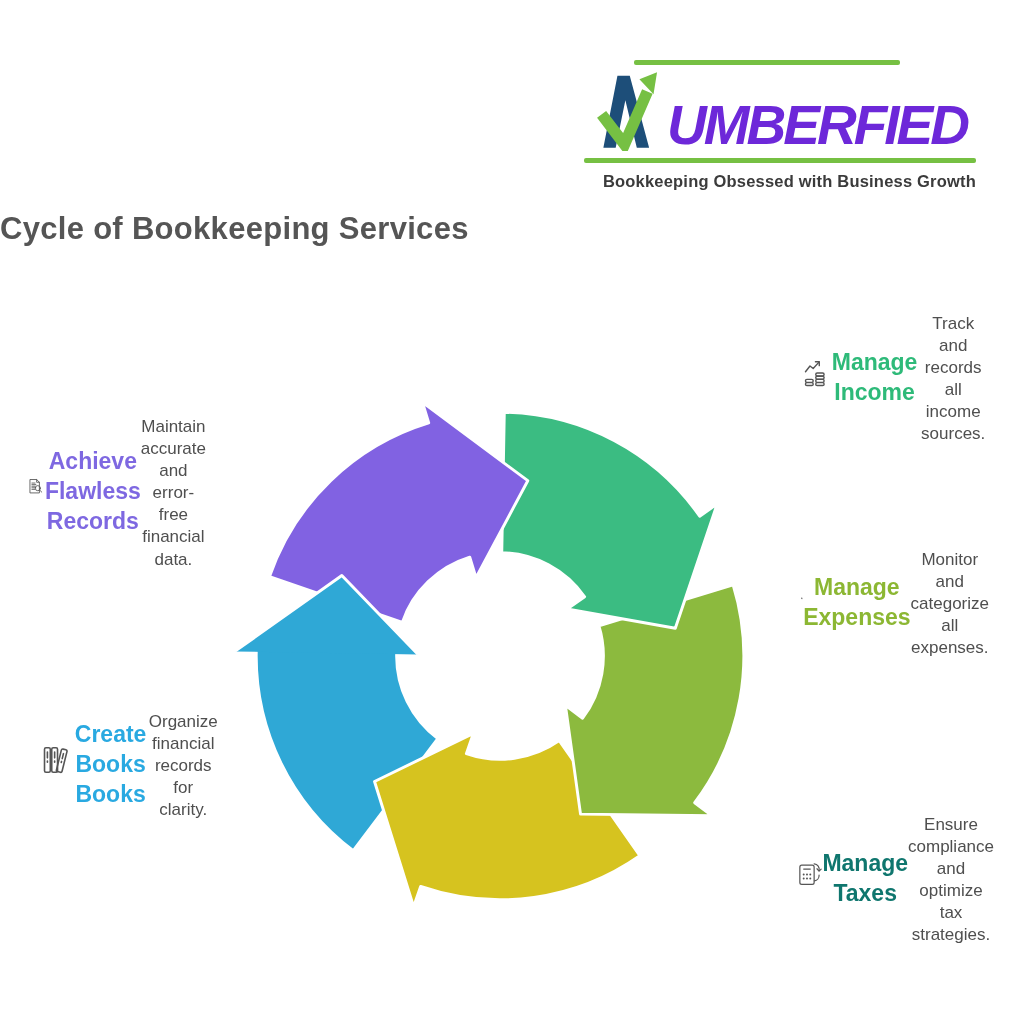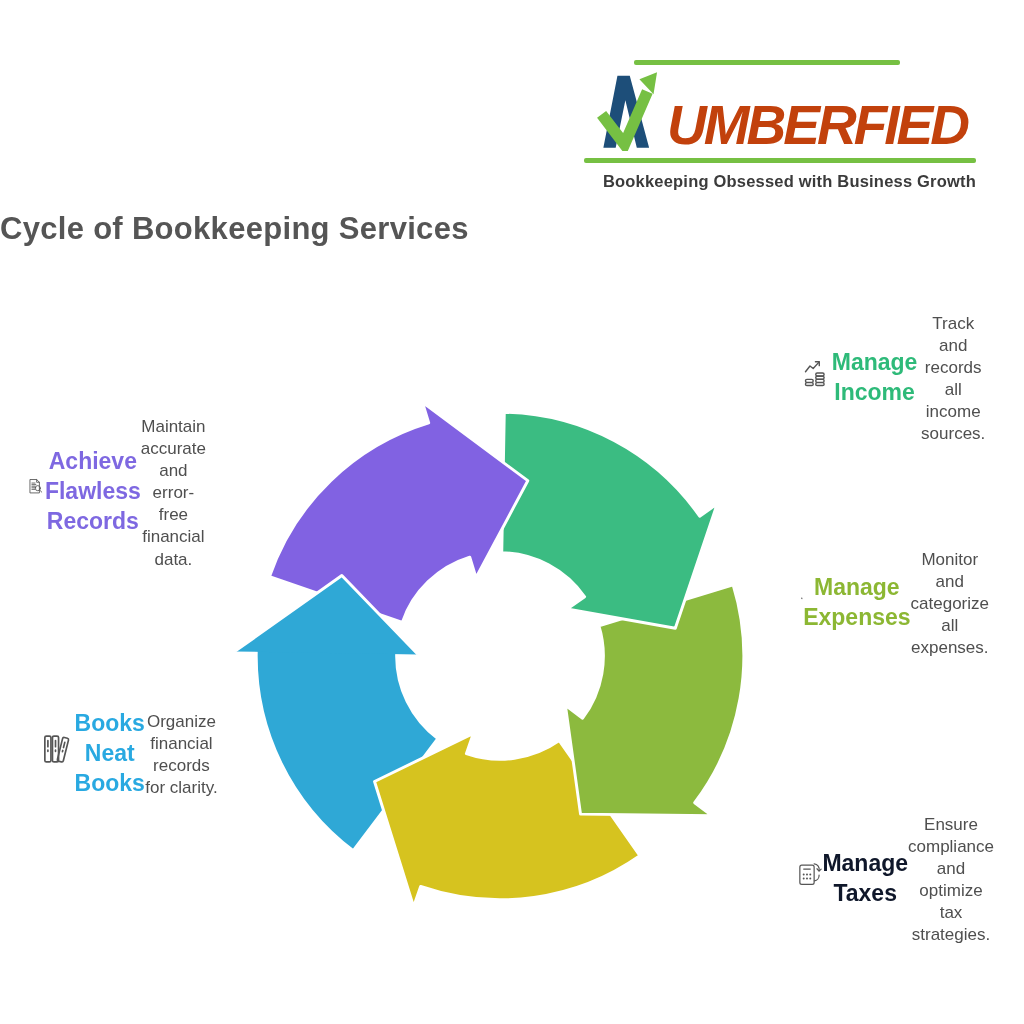--- a/index.html
+++ b/index.html
@@ -48,21 +48,21 @@
 <div class="canvas">
 
   <div class="logo">
     <div class="logo-rule top" style="background: rgb(118, 192, 67);"></div>
     <div class="logo-row">
       <svg class="n-mark" viewBox="0 0 100 90">
         <path d="M22 88 L38 6 L52 6 L74 88 L60 88 L47 34 L36 88 Z" fill="#1d4e79"></path>
         <path d="M20 50 L46 84 L72 24" fill="none" stroke-width="13" stroke="#76c043"></path>
         <polygon points="83,2 63,10 79,27" fill="#76c043"></polygon>
       </svg>
-      <span class="brand-text" style="color: #c2410c;">UMBERFIED</span>
+      <span class="brand-text" style="color: #6d28d9;">UMBERFIED</span>
     </div>
     <div class="logo-rule bottom" style="background: rgb(118, 192, 67);"></div>
     <div class="tagline">Bookkeeping Obsessed with Business Growth</div>
   </div>
 
   <h1 class="title">Cycle of Bookkeeping Services</h1>
 
   <svg id="cycle-svg" class="cycle" viewBox="-280 -280 560 560">
       <path d="M -150.5 199.7 A 250 250 0 0 1 -250.0 -4.4 L -272.0 -4.7 L -162.2 -82.6 L -84.0 -1.5 L -106.0 -1.8 A 106 106 0 0 0 -63.8 84.7 Z" fill="#2fa8d6" stroke="#ffffff" stroke-width="3" stroke-linejoin="round"></path>
       <path d="M 143.4 204.8 A 250 250 0 0 1 -81.4 236.4 L -88.6 257.2 L -128.7 128.7 L -27.3 79.4 L -34.5 100.2 A 106 106 0 0 0 60.8 86.8 Z" fill="#d6c31f" stroke="#ffffff" stroke-width="3" stroke-linejoin="round"></path>
@@ -91,21 +91,21 @@
   <div class="item pos-create">
     <svg class="icon" viewBox="0 0 48 48">
       <rect x="9" y="7" width="8" height="34" rx="2"></rect>
       <rect x="19" y="7" width="8" height="34" rx="2"></rect>
       <g transform="rotate(14 33 24)">
           <rect x="29" y="9" width="8" height="32" rx="2"></rect>
         <path d="M33 15 v7 M33 26 v1.6"></path>
         </g>
       <path d="M13 13 v8 M13 25.5 v1.6 M23 13 v8 M23 25.5 v1.6"></path>
     </svg>
-    <div class="item-heading" style="color: rgb(41, 169, 225);">Books Neat
+    <div class="item-heading" style="color: rgb(41, 169, 225);">Create Books
 Books</div>
     <div class="item-desc">Organize financial
 records for clarity.</div>
   </div>
 
   <div class="item pos-income">
     <svg class="icon" viewBox="0 0 48 48">
       <path d="M7 22 L14 13 L19 17 L28 7"></path>
       <path d="M22.5 6.5 H28.5 V12.5"></path>
       <rect x="7" y="34" width="12" height="4.6" rx="2.2"></rect>
@@ -148,19 +148,19 @@
           <circle cx="20" cy="25" r="1.8"></circle>
         <circle cx="26" cy="25" r="1.8"></circle>
           <circle cx="14" cy="32" r="1.8"></circle>
         <circle cx="20" cy="32" r="1.8"></circle>
           <circle cx="26" cy="32" r="1.8"></circle>
       </g>
       <path d="M33 5.5 a10 10 0 0 1 9 12.5"></path>
       <path d="M38.2 14.5 l3.8 4.2 l3.8 -3.6"></path>
       <path d="M42 26 a10 10 0 0 1 -8.5 10.5"></path>
     </svg>
-    <div class="item-heading wide" style="color: #0f172a;">Manage Taxes</div>
+    <div class="item-heading wide" style="color: #0f766e;">Manage Taxes</div>
     <div class="item-desc">Ensure compliance
 and optimize tax
 strategies.</div>
   </div>
 
 </div>
 
 </body></html>

